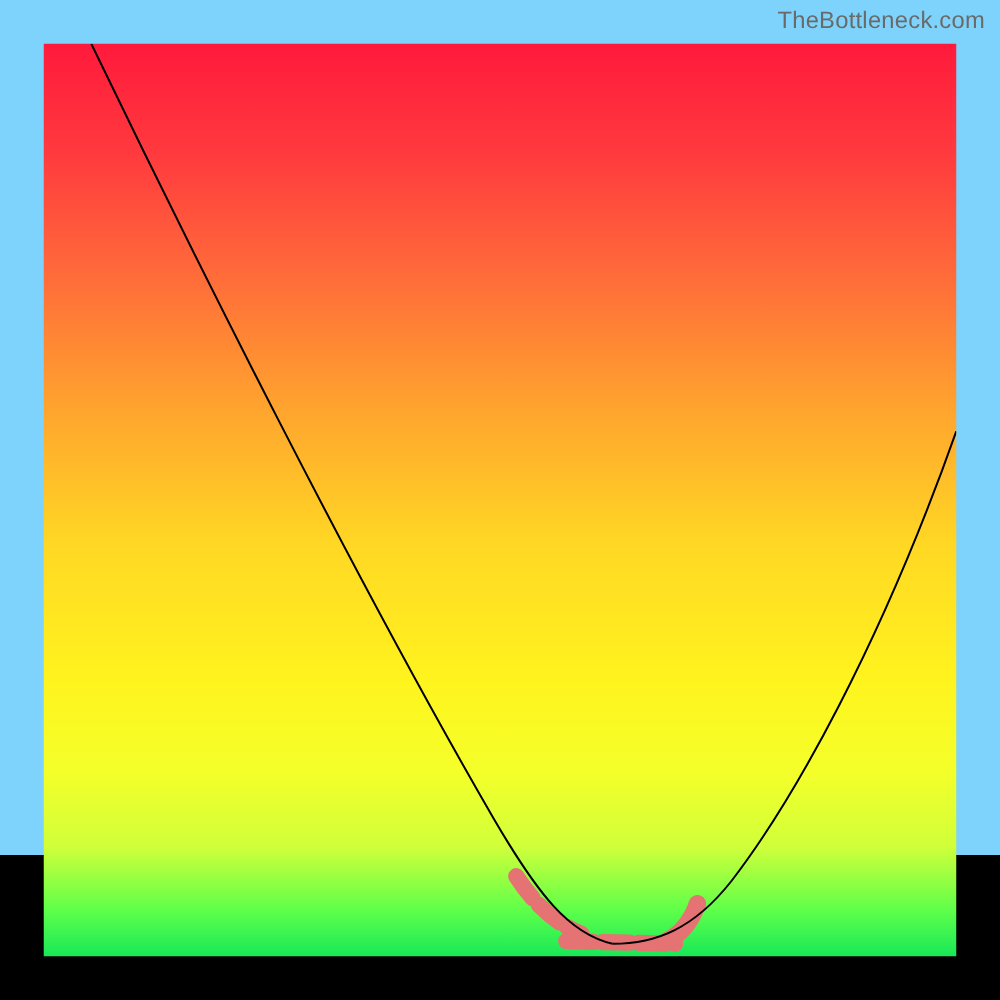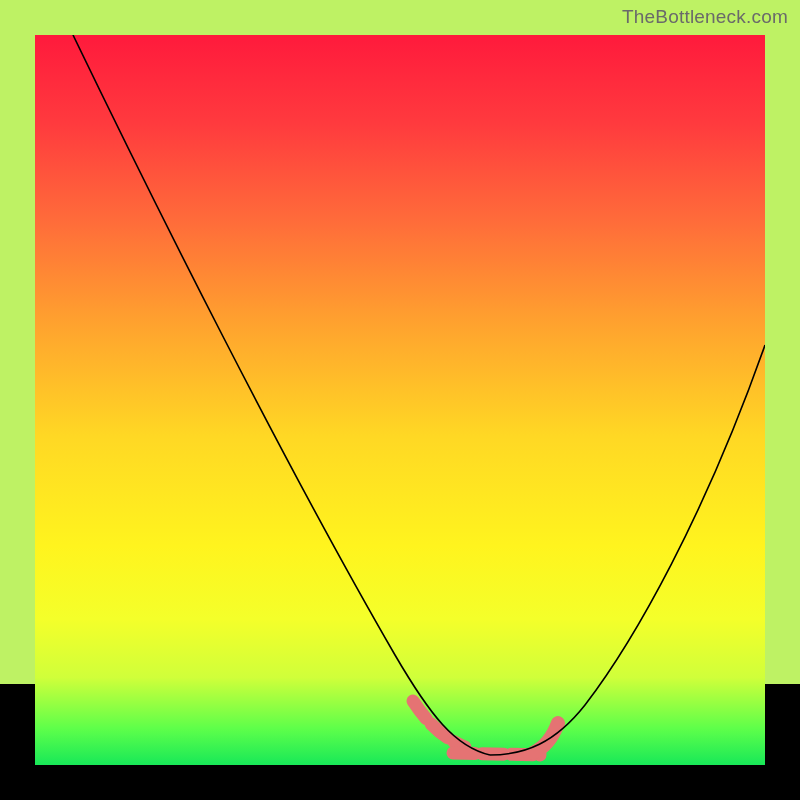--- a/index.html
+++ b/index.html
@@ -10,21 +10,21 @@
     background: #000;
     overflow: hidden;
     font-family: Arial, Helvetica, sans-serif;
   }
   .frame {
     position: absolute;
     top: 0;
     left: 0;
     width: 800px;
     height: 684px;
-    background: #bef264;
+    background: #7dd3fc;
   }
   .plot-area {
     position: absolute;
     top: 35px;
     left: 35px;
     width: 730px;
     height: 730px;
     
     background: linear-gradient(
       to bottom,

